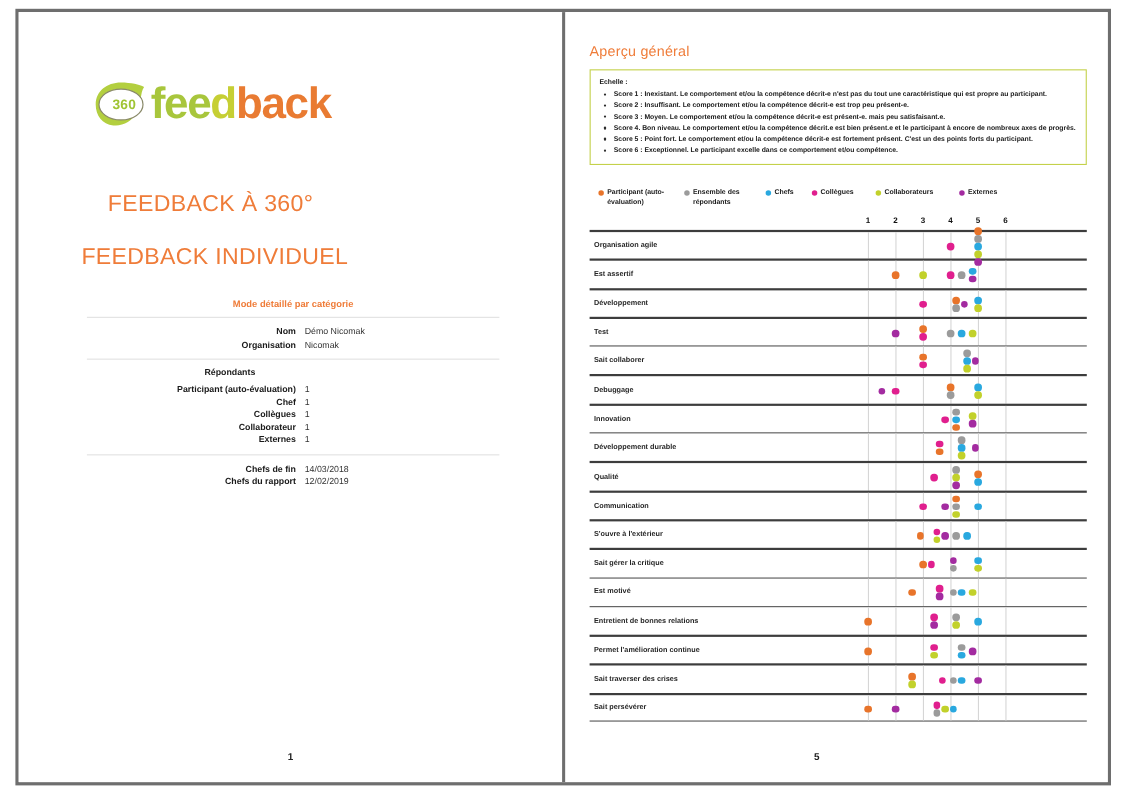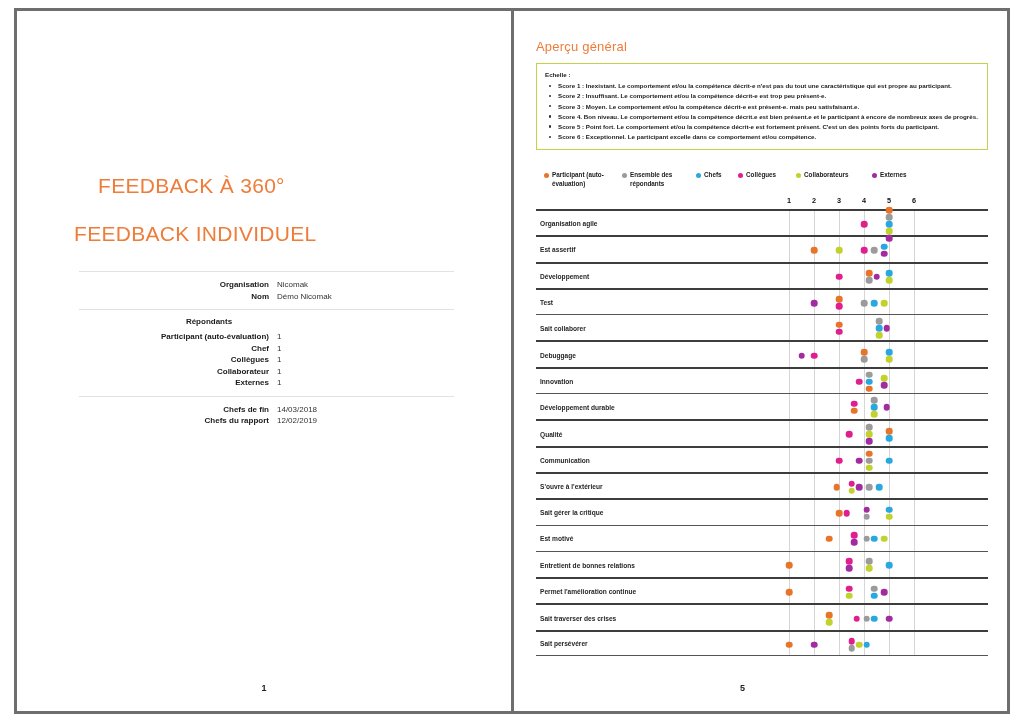--- a/index.html
+++ b/index.html
@@ -113,35 +113,46 @@
     transform:translate(-50%,-50%);z-index:2;
   }
 </style>
 </head>
 <body>
 
 <div class="spread">
 
   <div class="page page-left">
 
+    <div class="logo">
+      <div class="logo-mark">
+        <svg width="52" height="46" viewBox="0 0 52 46" aria-hidden="true">
+          <path d="M4 24 C4 12 14 4 27 4 C36 4 44 6 48 8 C44 14 46 22 42 30 C37 40 28 44 20 43 C10 42 4 34 4 24 Z" fill="#b3cf3f"></path>
+          <ellipse cx="27" cy="24" rx="20" ry="14" fill="#ffffff" stroke="#8a8a6a" stroke-width="1.1"></ellipse>
+        </svg>
+        <div class="logo-360">360</div>
+      </div>
+      <div class="logo-word"><span class="lw1">fee</span><span class="lw2">d</span><span class="lw3">back</span></div>
+    </div>
 
     <div class="big-title t1">FEEDBACK À 360°</div>
     <div class="big-title t2">FEEDBACK INDIVIDUEL</div>
 
     <div class="meta">
+      <div class="cap">Mode détaillé par catégorie</div>
 
       <div class="rule"></div>
       <div class="mgroup">
         <div class="mrow">
+          <div class="k">Nom</div>
+          <div class="v">Démo Nicomak</div>
+        </div>
+        <div class="mrow">
           <div class="k">Organisation</div>
           <div class="v">Nicomak</div>
-        </div>
-        <div class="mrow">
-          <div class="k">Nom</div>
-          <div class="v">Démo Nicomak</div>
         </div>
       </div>
 
       <div class="rule"></div>
       <div class="mgroup">
         <div class="sub-cap">Répondants</div>
         <div class="mrow">
           <div class="k">Participant (auto-évaluation)</div>
           <div class="v">1</div>
         </div>

